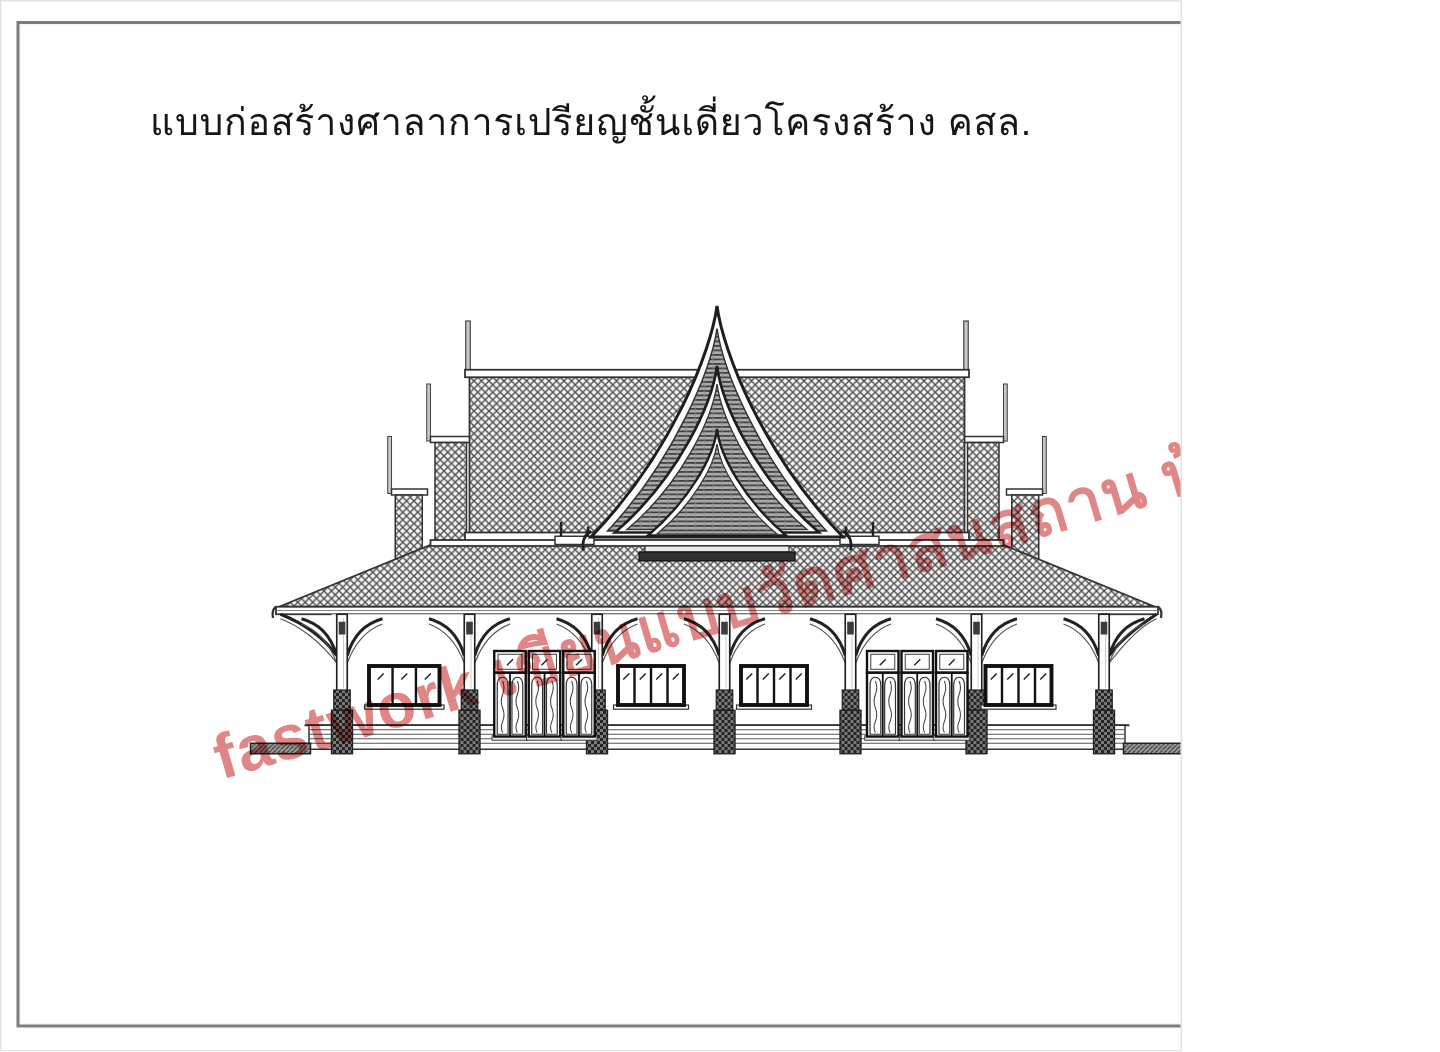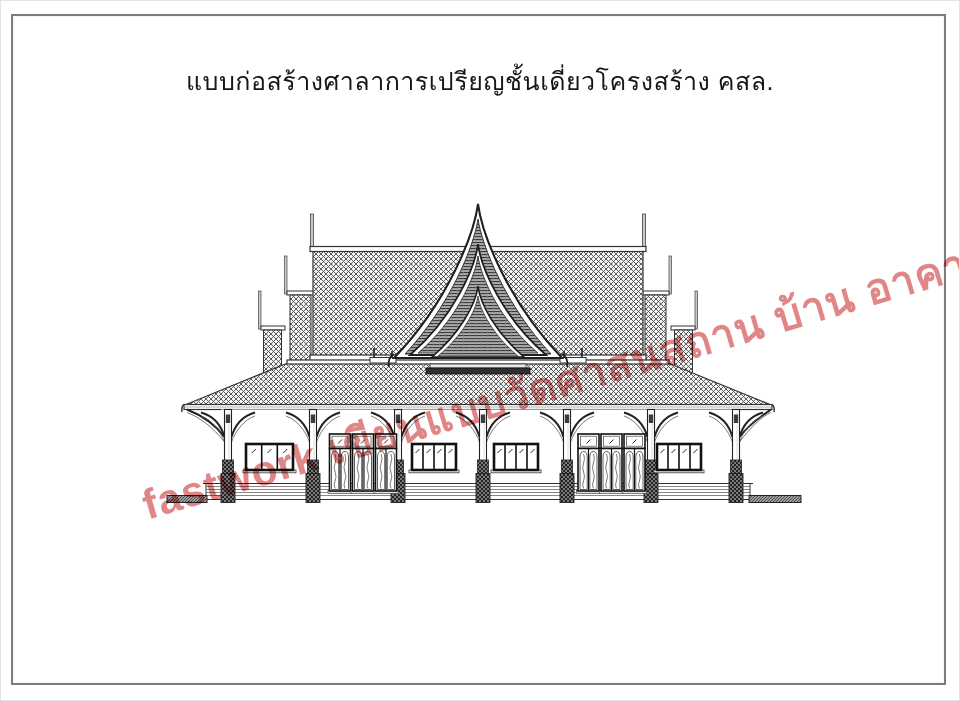--- a/index.html
+++ b/index.html
@@ -1,17 +1,17 @@
 <!DOCTYPE html>
 <html><head>
 <meta charset="utf-8">
 <style>
   html,body{margin:0;padding:0;background:#fff;}
   .page{
-    position:relative;width:960px;height:701px;background:#ffffff;
+    position:relative;width:788px;height:701px;background:#ffffff;
     font-family:"Liberation Sans","DejaVu Sans",sans-serif;
     overflow:hidden;border:1px solid #e3e3e3;box-sizing:border-box;
   }
   .frame{
     position:absolute;left:10px;top:13px;width:935px;height:671px;
     border:2px solid #7d7d7d;box-sizing:border-box;
     box-shadow:inset 0 0 0 1px #f5f5f5;
   }
   .title{
     position:absolute;top:60px;left:0;width:100%;text-align:center;

